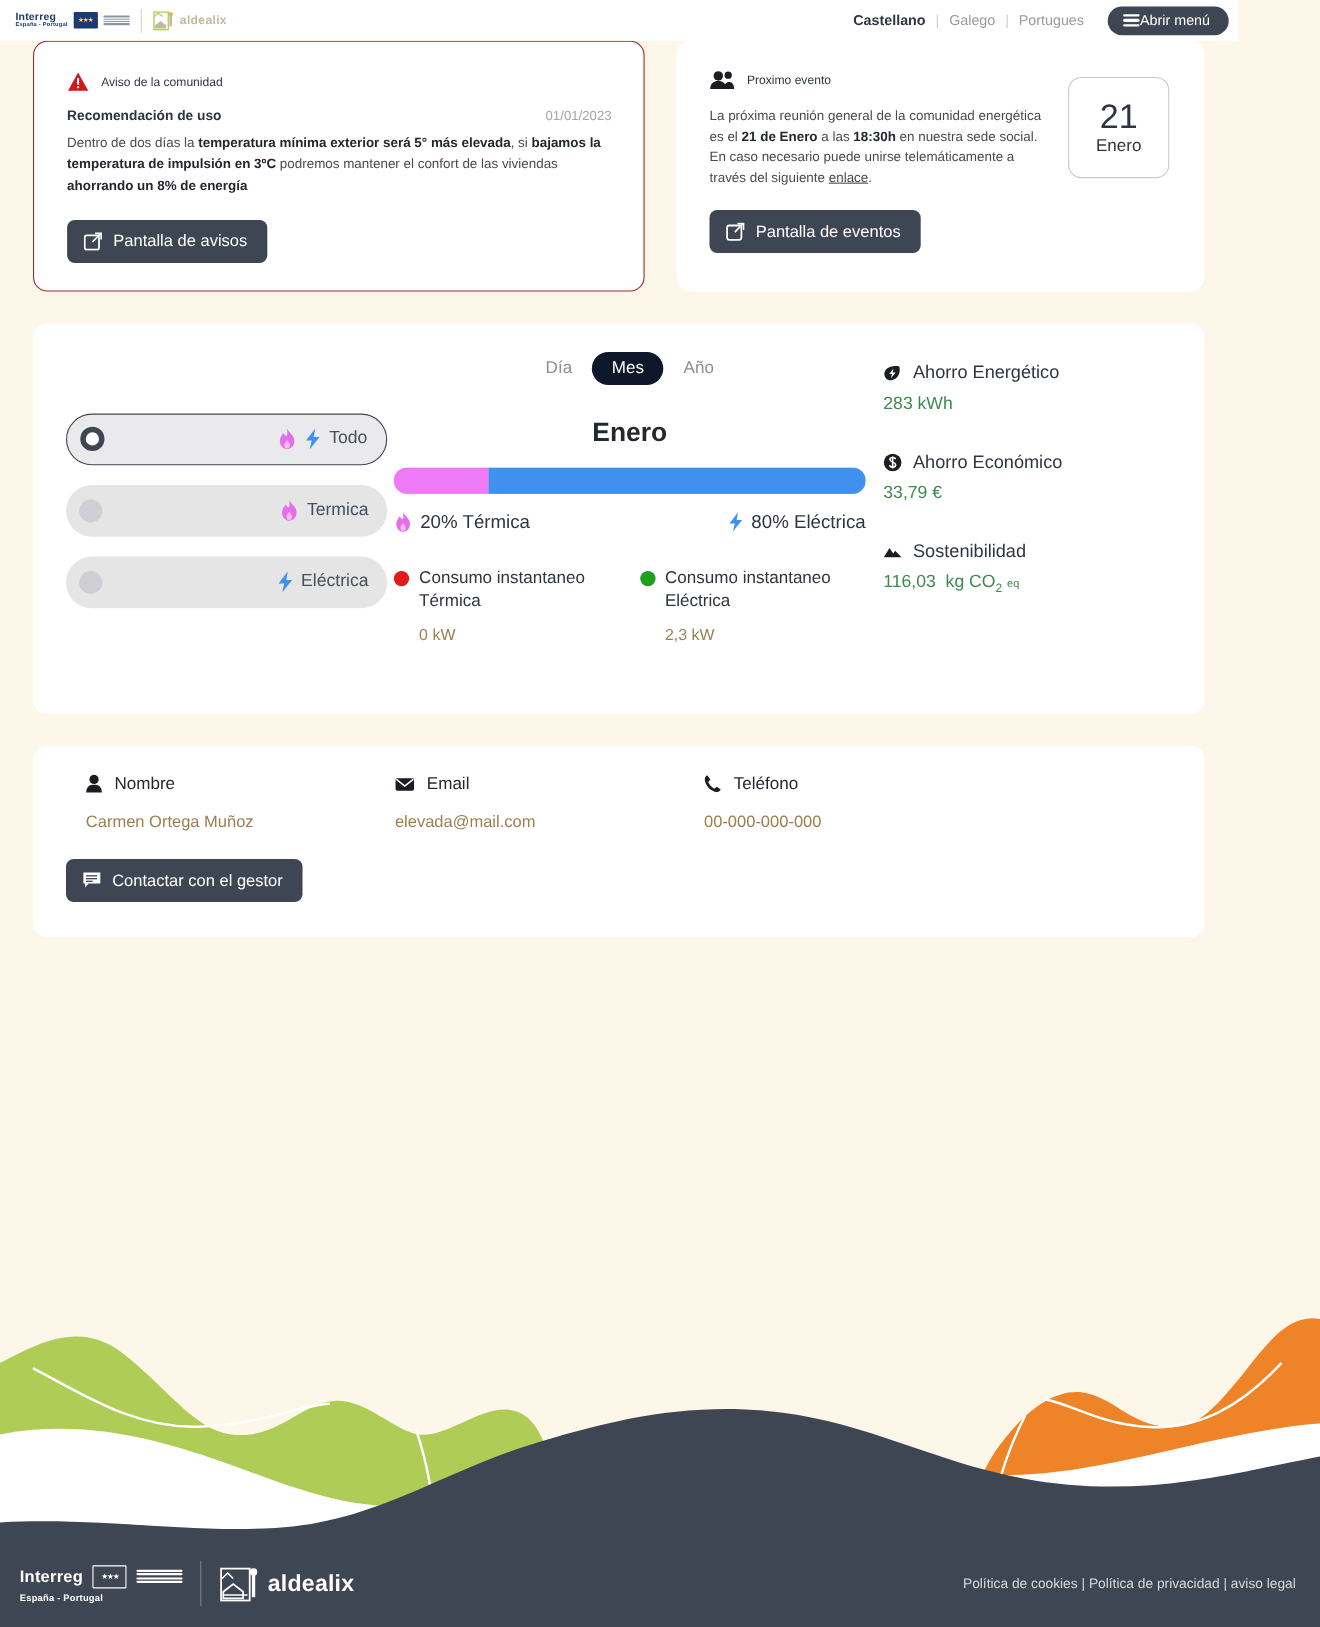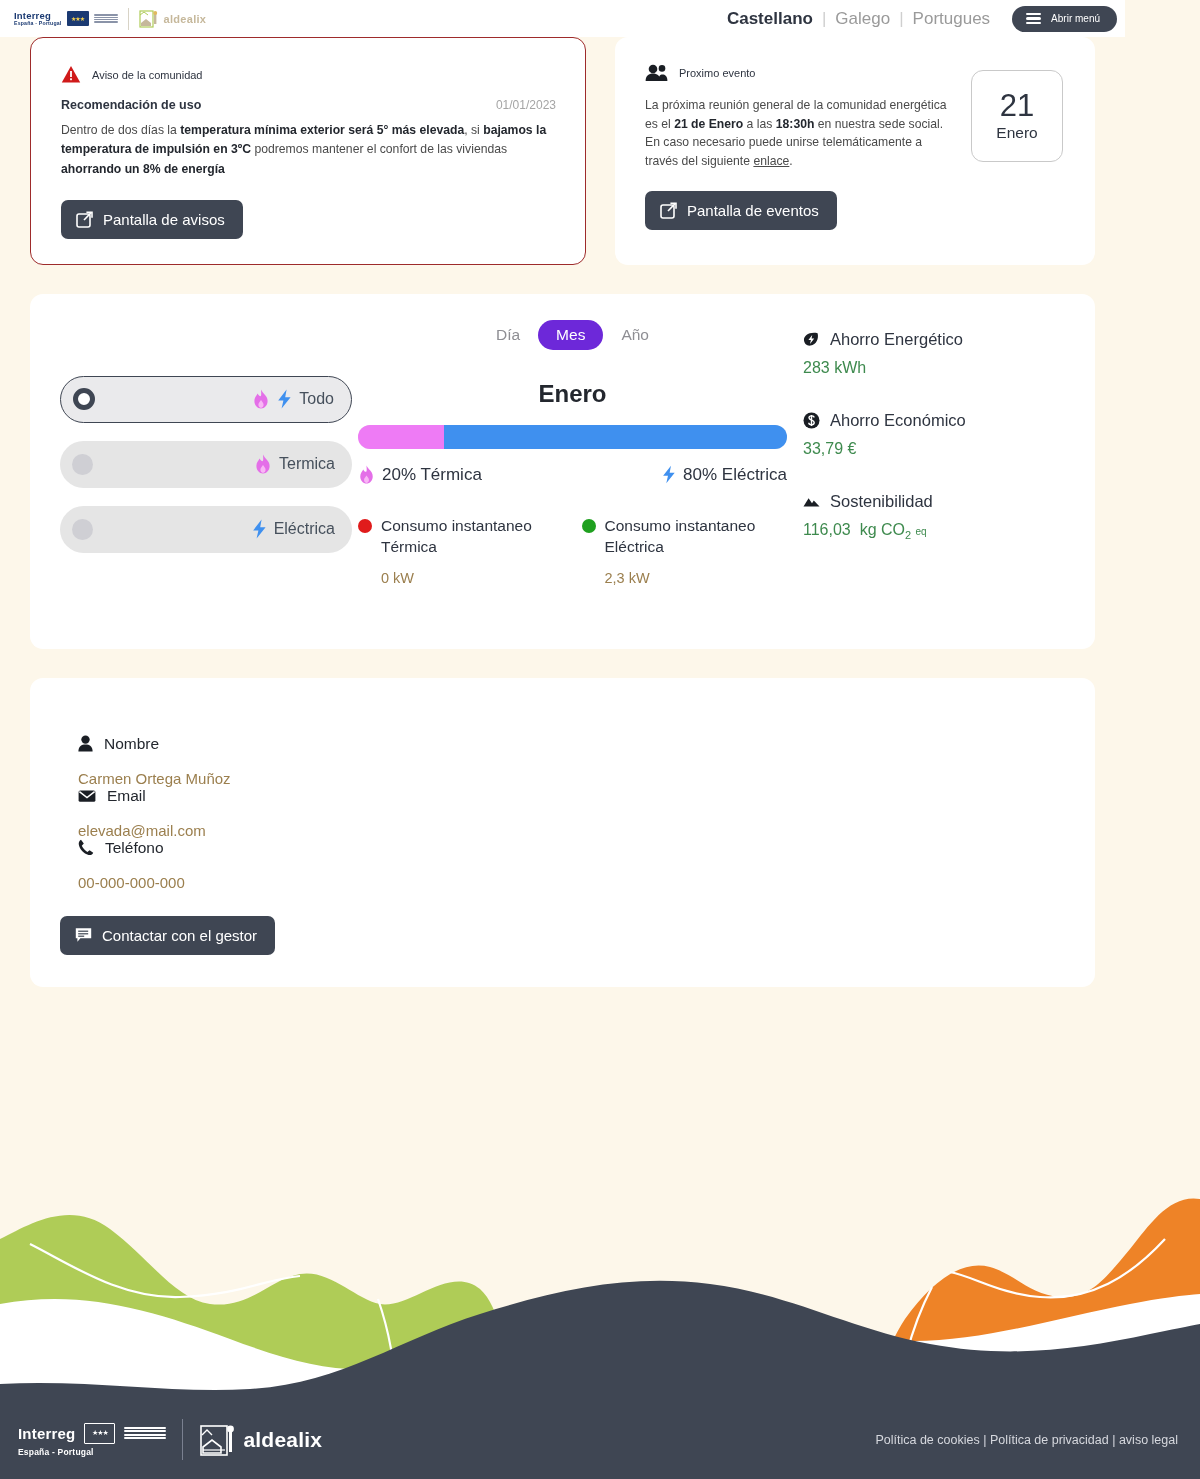--- a/index.html
+++ b/index.html
@@ -49,30 +49,30 @@
   .vdiv { width: 1px; height: 22px; background: #D8D3C6; }
   .aldealix-head { display: flex; align-items: center; gap: 3px; }
   .house-ico { flex: none; }
   .aldealix-word {
     font-size: 11px; color: #C6B89B; font-weight: 700; letter-spacing: .3px;
   }
 
   .topbar-right {
     margin-left: auto; display: flex; align-items: center; gap: 0px;
   }
-  .langs { display: flex; align-items: center; font-size: 17px; }
+  .langs { display: flex; align-items: center; font-size: 13px; }
   .lang { color: #9A9A9A; padding: 0 9px; cursor: pointer; }
   .lang.active { color: #2E3440; font-weight: 700; }
   .lang-sep { color: #CFCFCF; }
   .menu-btn {
     margin-left: 13px;
     background: #3F4653; color: #FFFFFF;
     border-radius: 16px; height: 26px;
-    display: flex; align-items: center; gap: 10px;
-    padding: 0 17px 0 14px; font-size: 10px; cursor: pointer;
+    display: flex; align-items: center; gap: 0;
+    padding: 0 17px 0 14px; font-size: 13px; cursor: pointer;
   }
   .burger { display: flex; flex-direction: column; gap: 2.6px; }
   .burger i { display: block; width: 15px; height: 2.2px; background: #fff; border-radius: 2px; }
 
   
   .content { position: relative; z-index: 3; padding: 0 30px; }
   .page-title {
     font-size: 20px; font-weight: 700; color: #2E3440;
     margin: 42px 0 19px 0;
   }
@@ -155,21 +155,21 @@
     margin-left: auto; display: flex; align-items: center; gap: 7px;
     font-size: 16px; color: #46505C;
   }
 
   .col-chart { flex: 1; display: flex; flex-direction: column; align-items: center; padding: 0 6px; }
   .tabs { display: flex; align-items: center; gap: 7px; margin-bottom: 30px; }
   .tab {
     font-size: 15.5px; color: #8E8E93; padding: 6px 11px; cursor: pointer;
     border-radius: 15px;
   }
-  .tab.active { background: #6d28d9; color: #FFFFFF; padding: 6px 18px; }
+  .tab.active { background: #0f172a; color: #FFFFFF; padding: 6px 18px; }
   .month-title {
     font-size: 24px; font-weight: 700; color: #23272E; margin-bottom: 17px;
   }
   .bar {
     width: 100%; max-width: 495px; height: 24px; border-radius: 12px;
     overflow: hidden; display: flex; background: #E6E6E6;
   }
   .bar-therm { background: #EE7BF5; height: 100%; }
   .bar-elec  { background: #3F90EF; height: 100%; }
   .bar-legend {
@@ -197,21 +197,21 @@
   .save-val { font-size: 16px; color: #3E8A4E; margin-top: 10px; }
   .save-val sub { font-size: 11px; }
   .sub-eq { font-size: 10px; }
 
   
   .mgr {
     background: #FFFFFF; border-radius: 13px; margin-top: 29px;
     padding: 26px 30px 32px 30px;
   }
   .mgr-head { display: flex; align-items: center; gap: 11px; font-size: 16px; color: #2E3440; }
-  .mgr-grid { display: flex; margin-top: 31px; padding-left: 18px; flex-direction: column; }
+  .mgr-grid { display: flex; padding-left: 18px; }
   .mgr-col { width: 281px; }
   .mgr-label { display: flex; align-items: center; gap: 11px; font-size: 15.5px; color: #23272E; }
   .mgr-value { font-size: 15px; color: #9B7F4E; margin-top: 17px; }
   .mgr-col:nth-child(1) .mgr-value { margin-left: 0; }
 
   
   .decor {
     position: absolute; left: 0; bottom: 0; width: 1200px; height: 430px;
     z-index: 1; pointer-events: none;
   }

